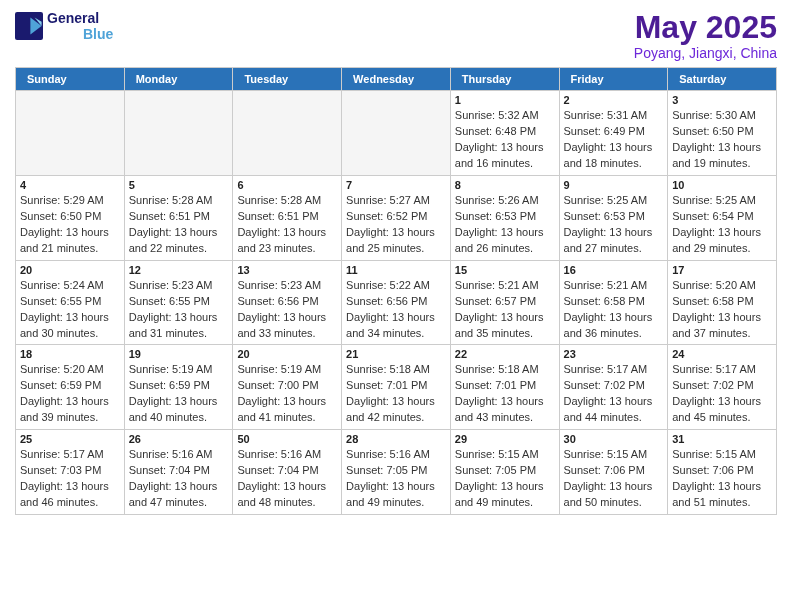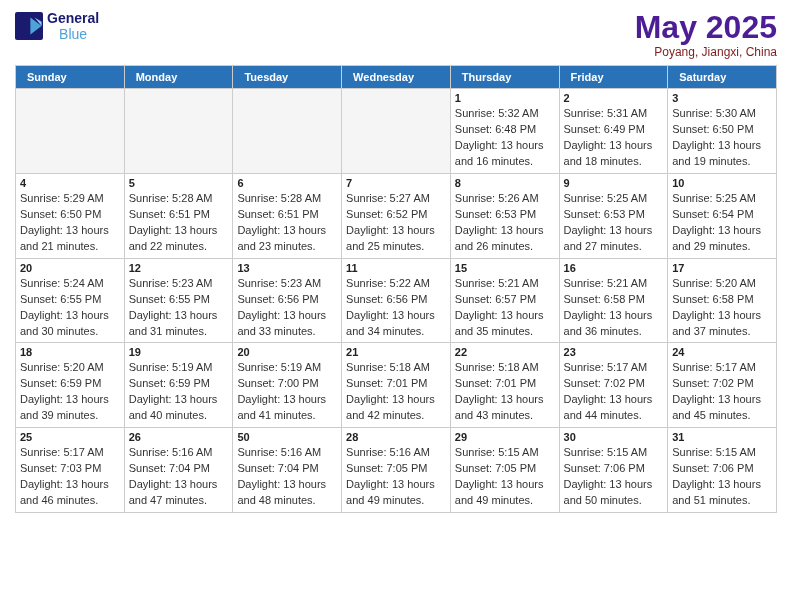--- a/index.html
+++ b/index.html
@@ -17,39 +17,38 @@
     }
     .header {
       display: flex;
       justify-content: space-between;
       align-items: flex-start;
       margin-bottom: 6px;
     }
     .logo {
       display: flex;
       align-items: center;
-      text-align: center;
     }
     .logo-icon {
       width: 28px;
       height: 28px;
       margin-right: 4px;
     }
     .title-block {
       text-align: right;
     }
     .calendar-title {
       font-size: 32px;
       font-weight: bold;
       color: #4c1d95;
       line-height: 1.1;
     }
     .calendar-subtitle {
-      font-size: 12px;
-      color: #7f1d1d;
+      font-size: 14px;
+      color: #6d28d9;
     }
     .calendar-table {
       width: 100%;
       border-collapse: collapse;
       table-layout: fixed;
     }
     .calendar-table th {
       background-color: #2a72b8;
       color: #fff;
       font-size: 11px;
@@ -87,21 +86,21 @@
 <div class="page">
   <div class="header">
     <div class="logo">
       <svg class="logo-icon" viewBox="0 0 40 40">
         <rect x="0" y="0" width="40" height="40" fill="#1a1a6e" rx="3"></rect>
         <polygon points="22,8 38,20 22,32" fill="#4fa3d8"></polygon>
         <polygon points="28,8 38,14 38,20" fill="#87ceeb"></polygon>
       </svg>
       <div>
         <div style="font-size:14px;font-weight:bold;color:#1a1a6e;">General</div>
-        <div style="font-size:14px;font-weight:normal;color:#4fa3d8;">Blue</div>
+        <div style="font-size:14px;font-weight:bold;color:#4fa3d8;margin-left:36px;">Blue</div>
       </div>
     </div>
     <div class="title-block">
       <div class="calendar-title">May 2025</div>
       <div class="calendar-subtitle">Poyang, Jiangxi, China</div>
     </div>
   </div>
 
   <table class="calendar-table">
     <thead>

